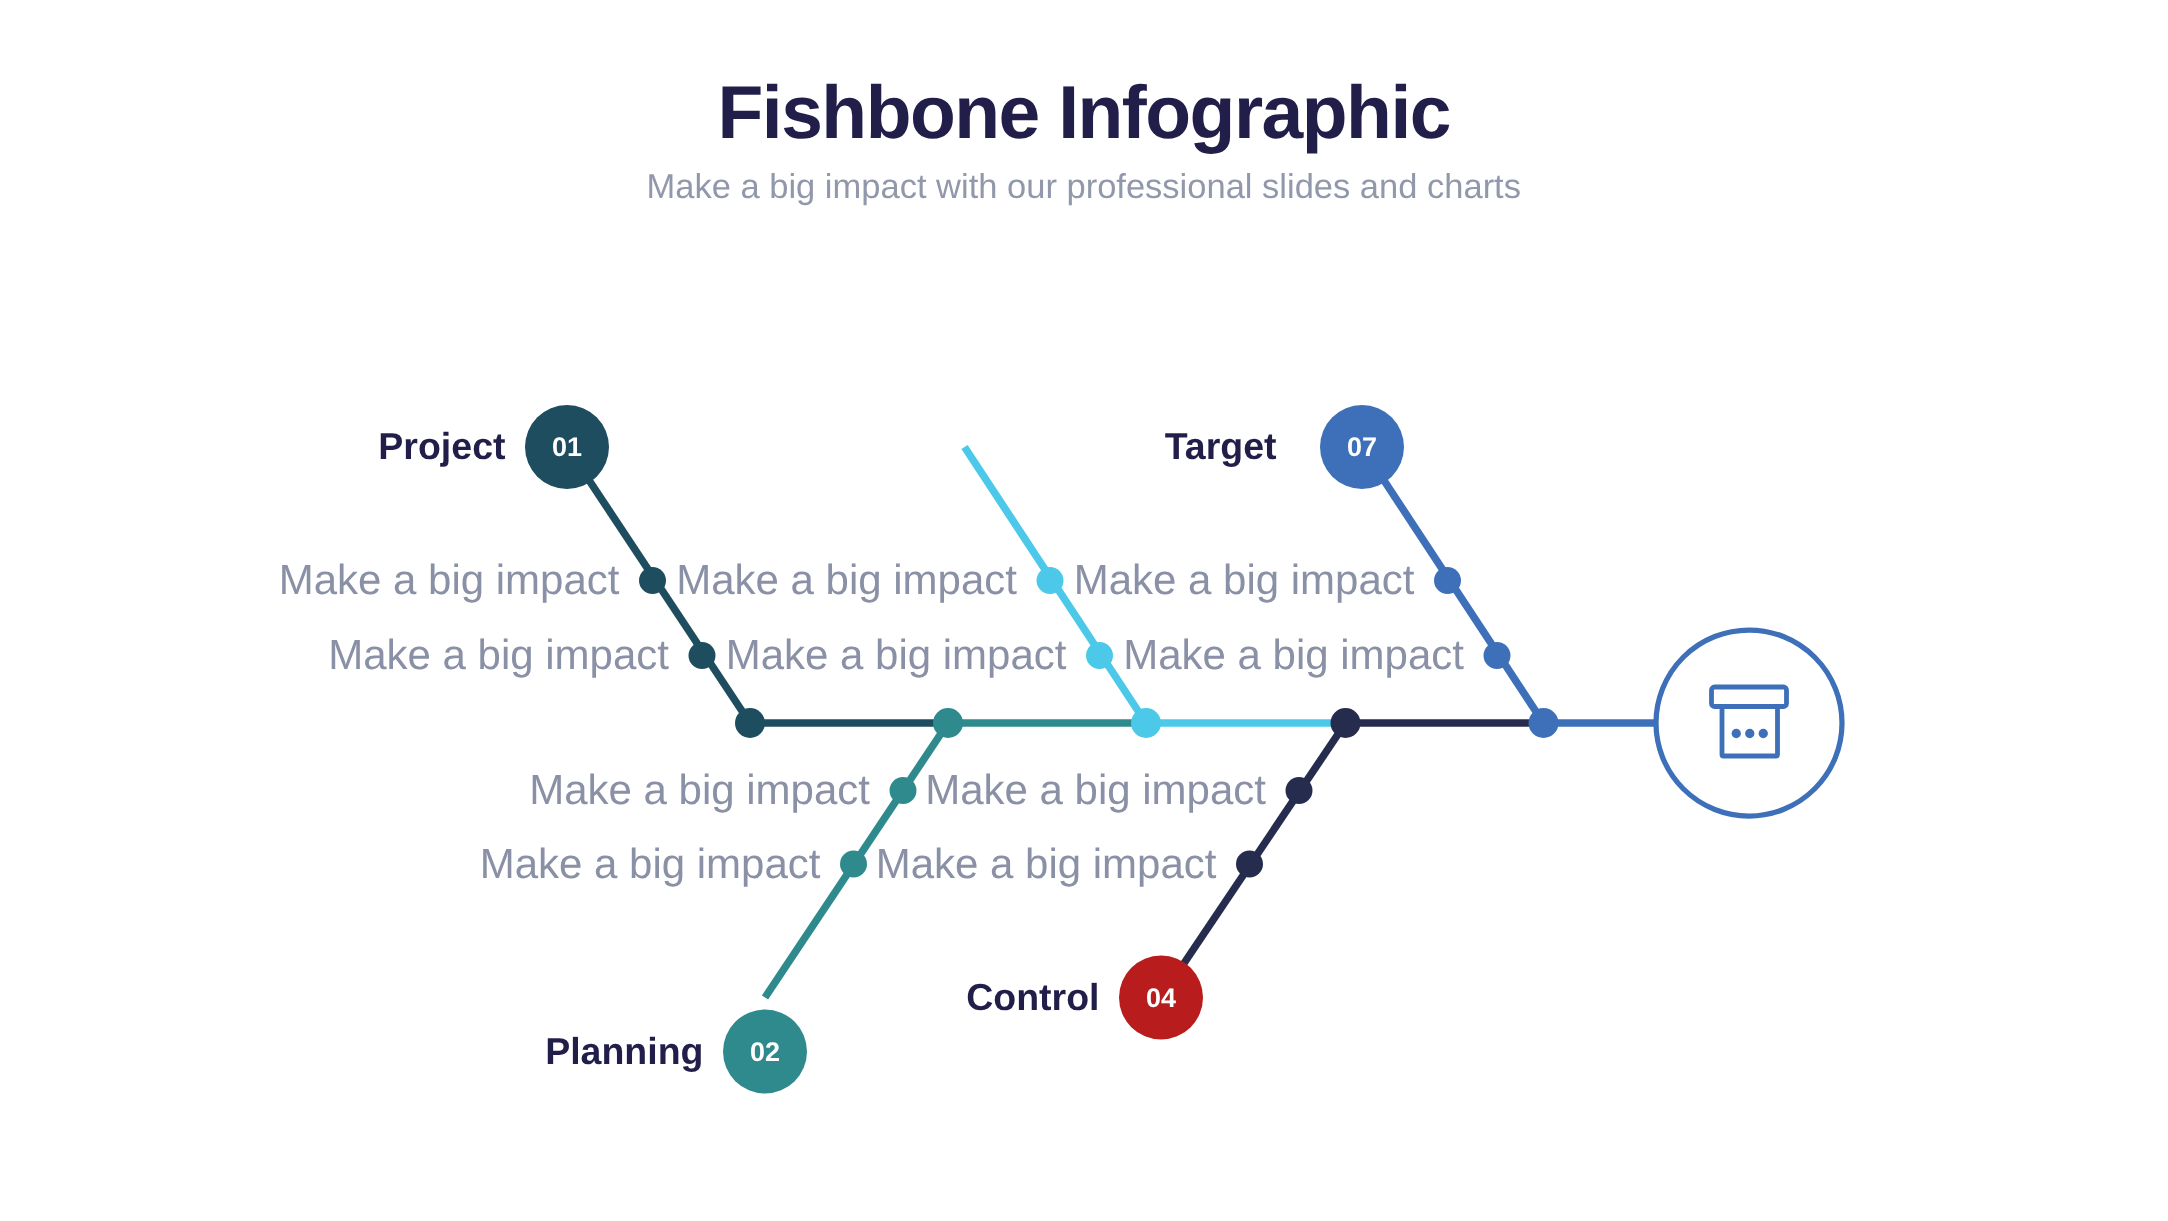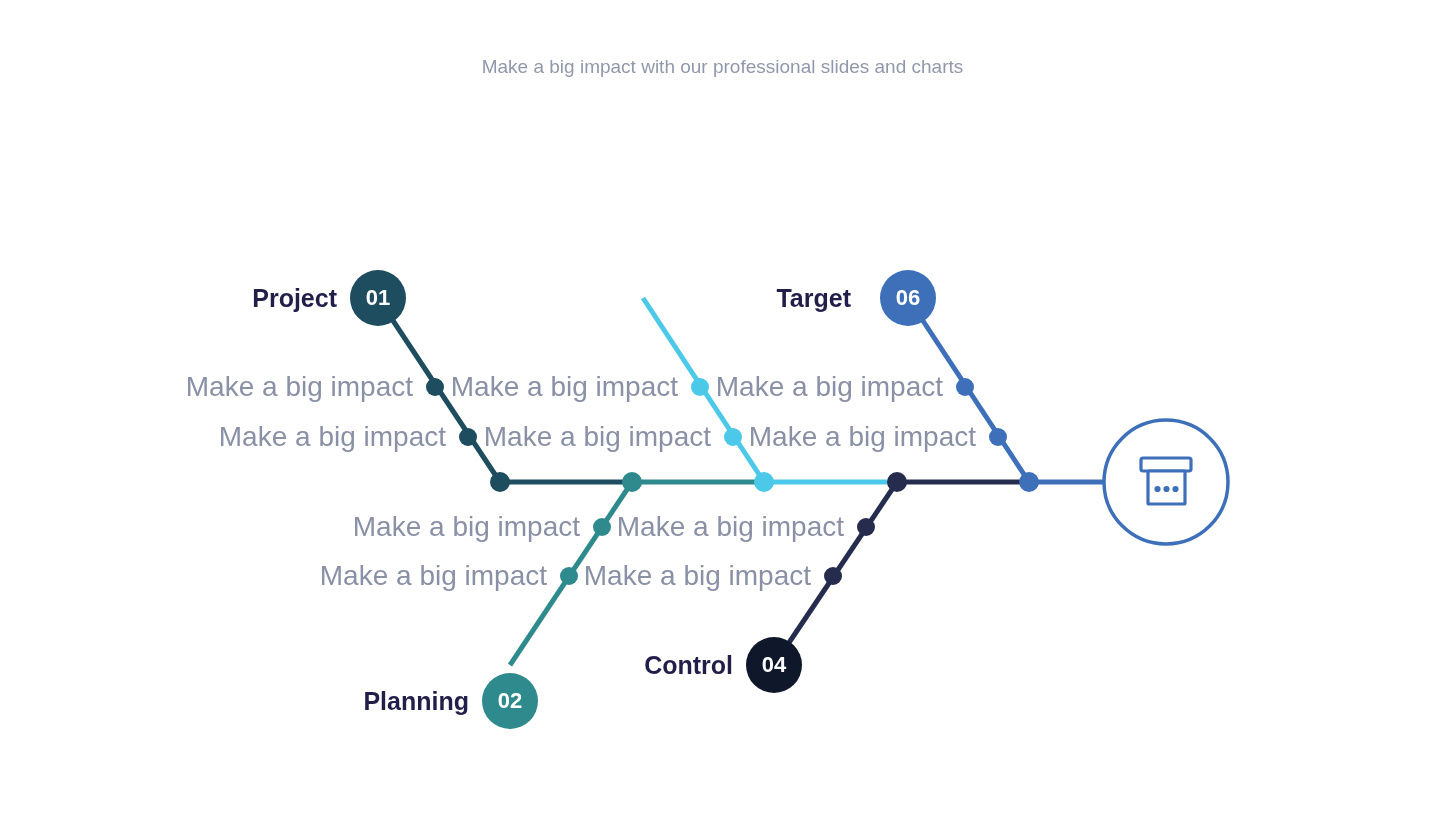--- a/index.html
+++ b/index.html
@@ -24,21 +24,21 @@
   }
   .title {
     font-size: 50px;
     font-weight: 800;
     letter-spacing: -1px;
     color: #221e4a;
     line-height: 1.1;
   }
   .subtitle {
     margin-top: 8px;
-    font-size: 19px;
+    font-size: 23px;
     font-weight: 400;
     color: #9298ab;
   }
   .diagram {
     position: absolute;
     top: 0; left: 0;
     width: 1445px;
     height: 814px;
   }
   .diagram svg {
@@ -59,38 +59,39 @@
     white-space: nowrap;
   }
   .node-badge {
     width: 56px;
     height: 56px;
     border-radius: 50%;
     display: flex;
     align-items: center;
     justify-content: center;
     color: #ffffff;
-    font-size: 22px;
+    font-size: 18px;
     font-weight: 700;
     flex: 0 0 56px;
   }
   .item-label {
     position: absolute;
     font-size: 28px;
     color: #8a90a5;
     line-height: 26px;
     white-space: nowrap;
   }
 </style>
 </head>
 <body>
 
 <div class="slide">
 
   <div class="header">
+    <div class="title">Fishbone Infographic</div>
     <div class="subtitle">Make a big impact with our professional slides and charts</div>
   </div>
 
   <div class="diagram">
 
     <svg width="1445" height="814" viewBox="0 0 1445 814">
 
       <line x1="378" y1="298" x2="500" y2="482" stroke-width="5" stroke="#1d4d5e"></line>
       <line x1="510" y1="665" x2="632" y2="482" stroke-width="5" stroke="#2f8a8d"></line>
       <line x1="643" y1="298" x2="764" y2="482" stroke-width="5" stroke="#4cc9e9"></line>
@@ -134,25 +135,25 @@
     <div class="node" style="right:1039px; top:270px;">
       <span class="node-label">Project</span>
       <span class="node-badge" style="background: rgb(29, 77, 94);">01</span>
     </div>
     <div class="node" style="right:907px; top:673px;">
       <span class="node-label">Planning</span>
       <span class="node-badge" style="background: rgb(47, 138, 141);">02</span>
     </div>
     <div class="node" style="right:643px; top:637px;text-align:center;">
       <span class="node-label">Control</span>
-      <span class="node-badge" style="background: #0f172a;">04</span>
+      <span class="node-badge" style="background: #b91c1c;">04</span>
     </div>
     <div class="node" style="right:509px; top:270px;gap:29px;">
       <span class="node-label">Target</span>
-      <span class="node-badge" style="background: rgb(62, 112, 186);">06</span>
+      <span class="node-badge" style="background: rgb(62, 112, 186);">07</span>
     </div>
 
     <div class="item-label" style="right:1032px; top:374px;">Make a big impact</div>
     <div class="item-label" style="right:999px;  top:424px;">Make a big impact</div>
     <div class="item-label" style="right:767px;  top:374px;">Make a big impact</div>
     <div class="item-label" style="right:734px;  top:424px;">Make a big impact</div>
     <div class="item-label" style="right:502px;  top:374px;">Make a big impact</div>
     <div class="item-label" style="right:469px;  top:424px;">Make a big impact</div>
     <div class="item-label" style="right:865px;  top:514px;">Make a big impact</div>
     <div class="item-label" style="right:898px;  top:563px;">Make a big impact</div>

